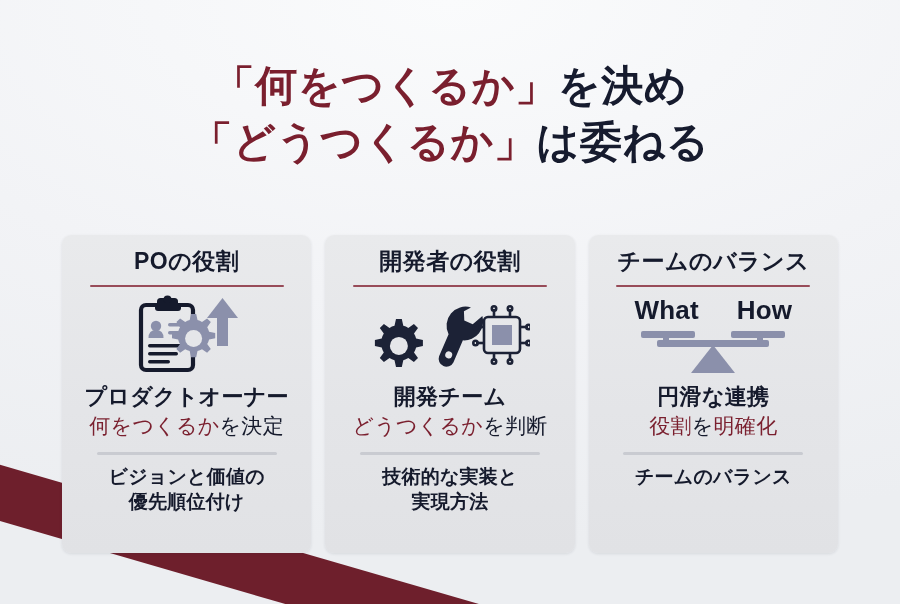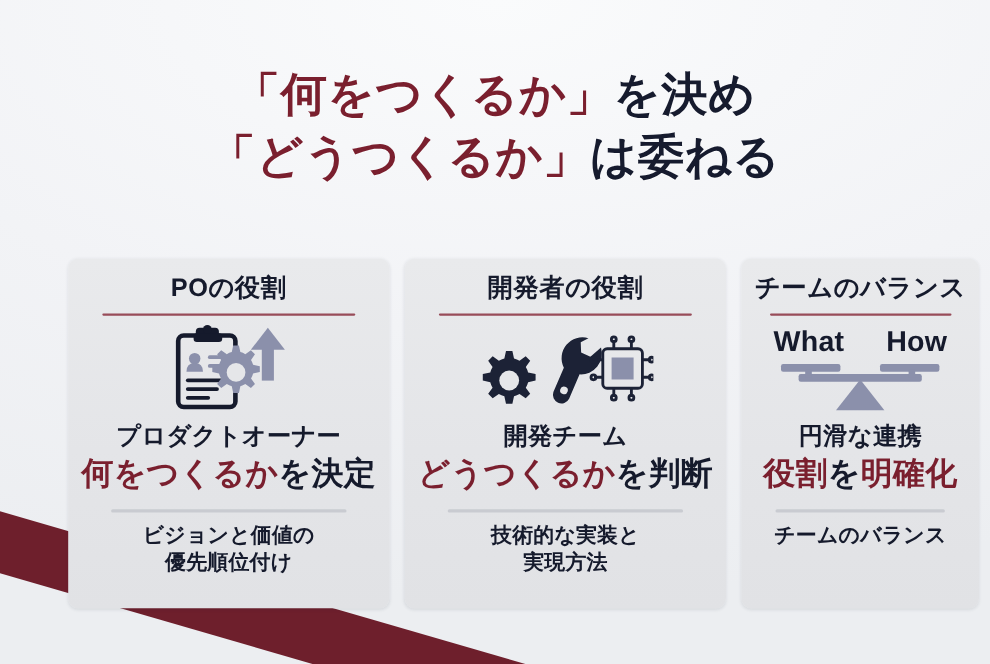--- a/index.html
+++ b/index.html
@@ -99,22 +99,22 @@
     line-height:1.26;
   }
   .label-main{
     font-size:22px;
     font-weight:bold;
     color:#151a2c;
     white-space:nowrap;
     letter-spacing:0.3px;
   }
   .label-sub{
-    font-size:29px;
-    font-weight:bold;
+    font-size:21px;
+    font-weight:normal;
     white-space:nowrap;
     letter-spacing:0.3px;
     margin-top:2px;
   }
   .label-sub .r{color:#7a1f2e;}
   .label-sub .n{color:#151a2c;}
   .rule-gray{
     width:80%;
     height:3px;
     background:#c9cbd1;

